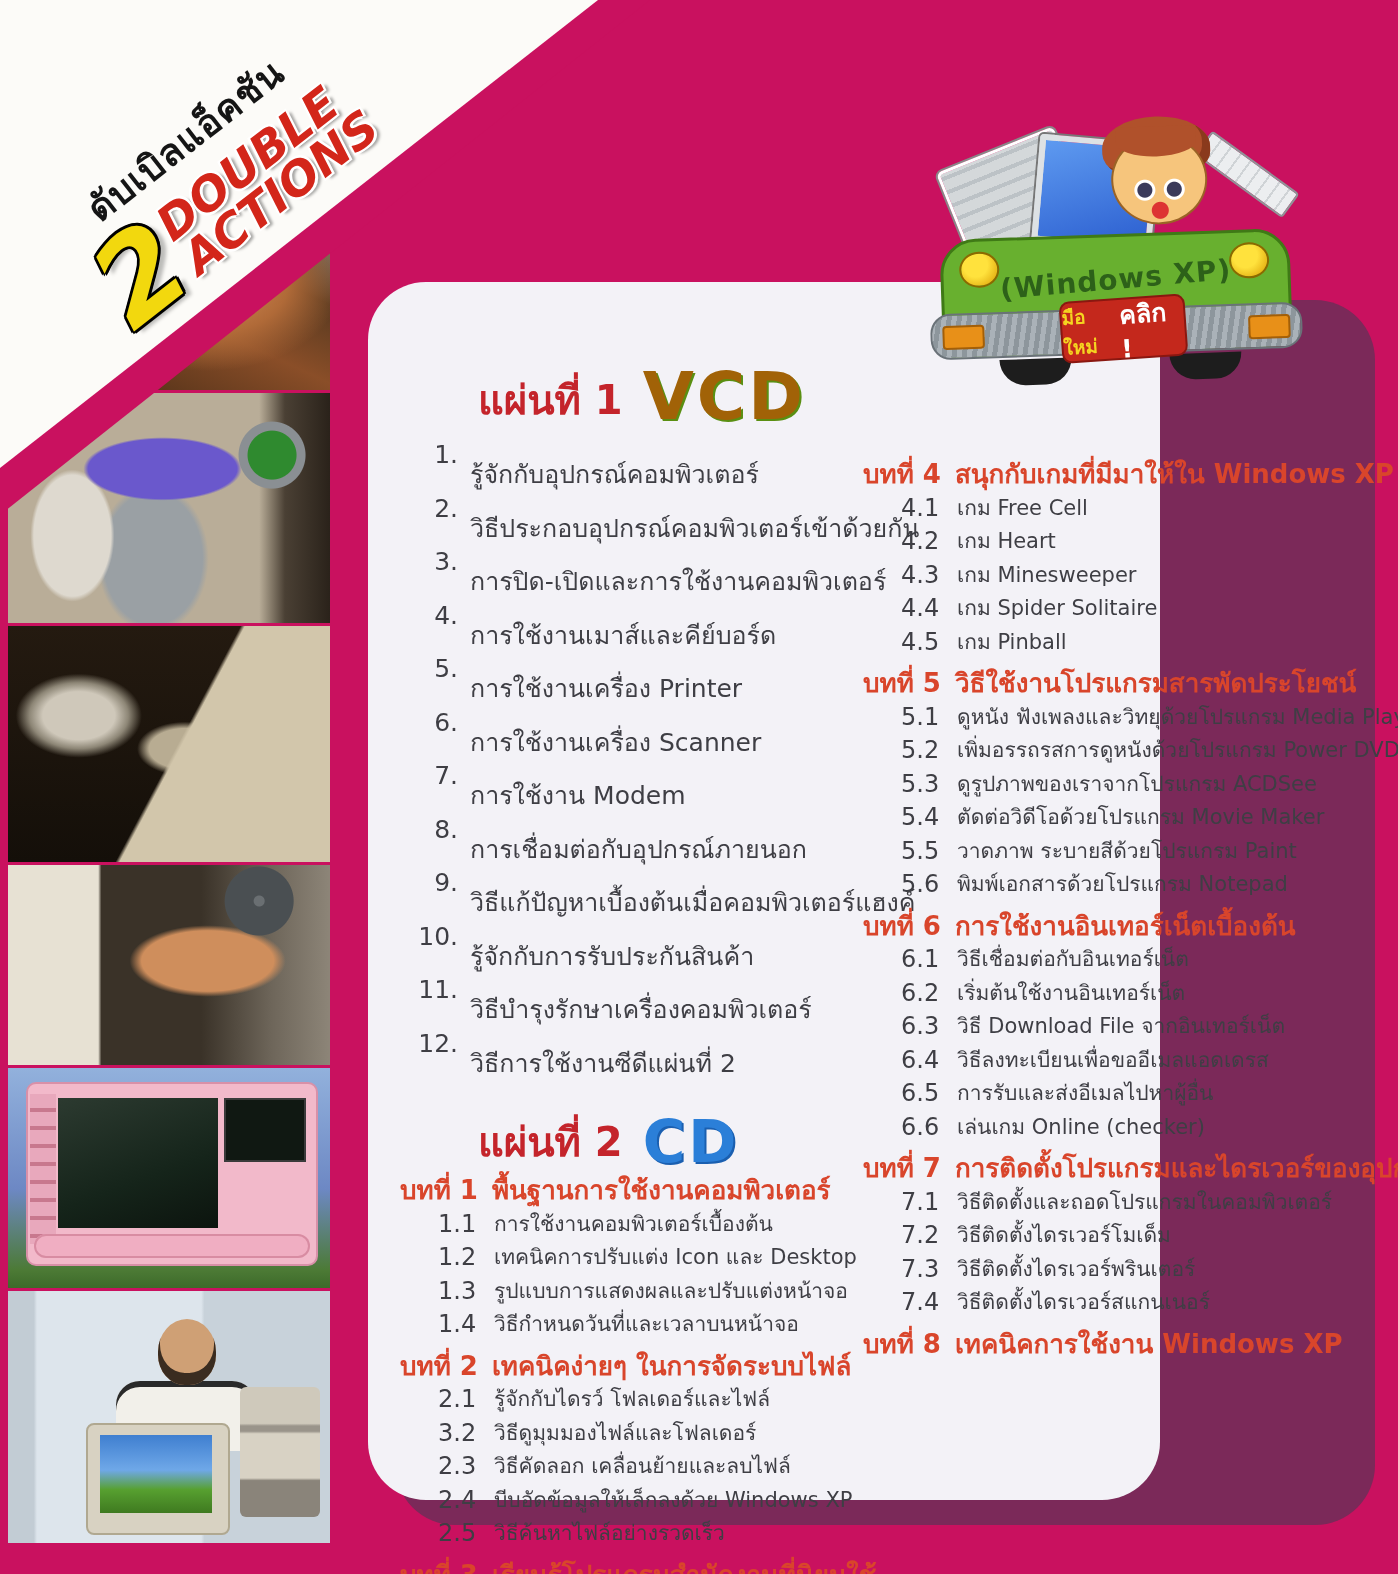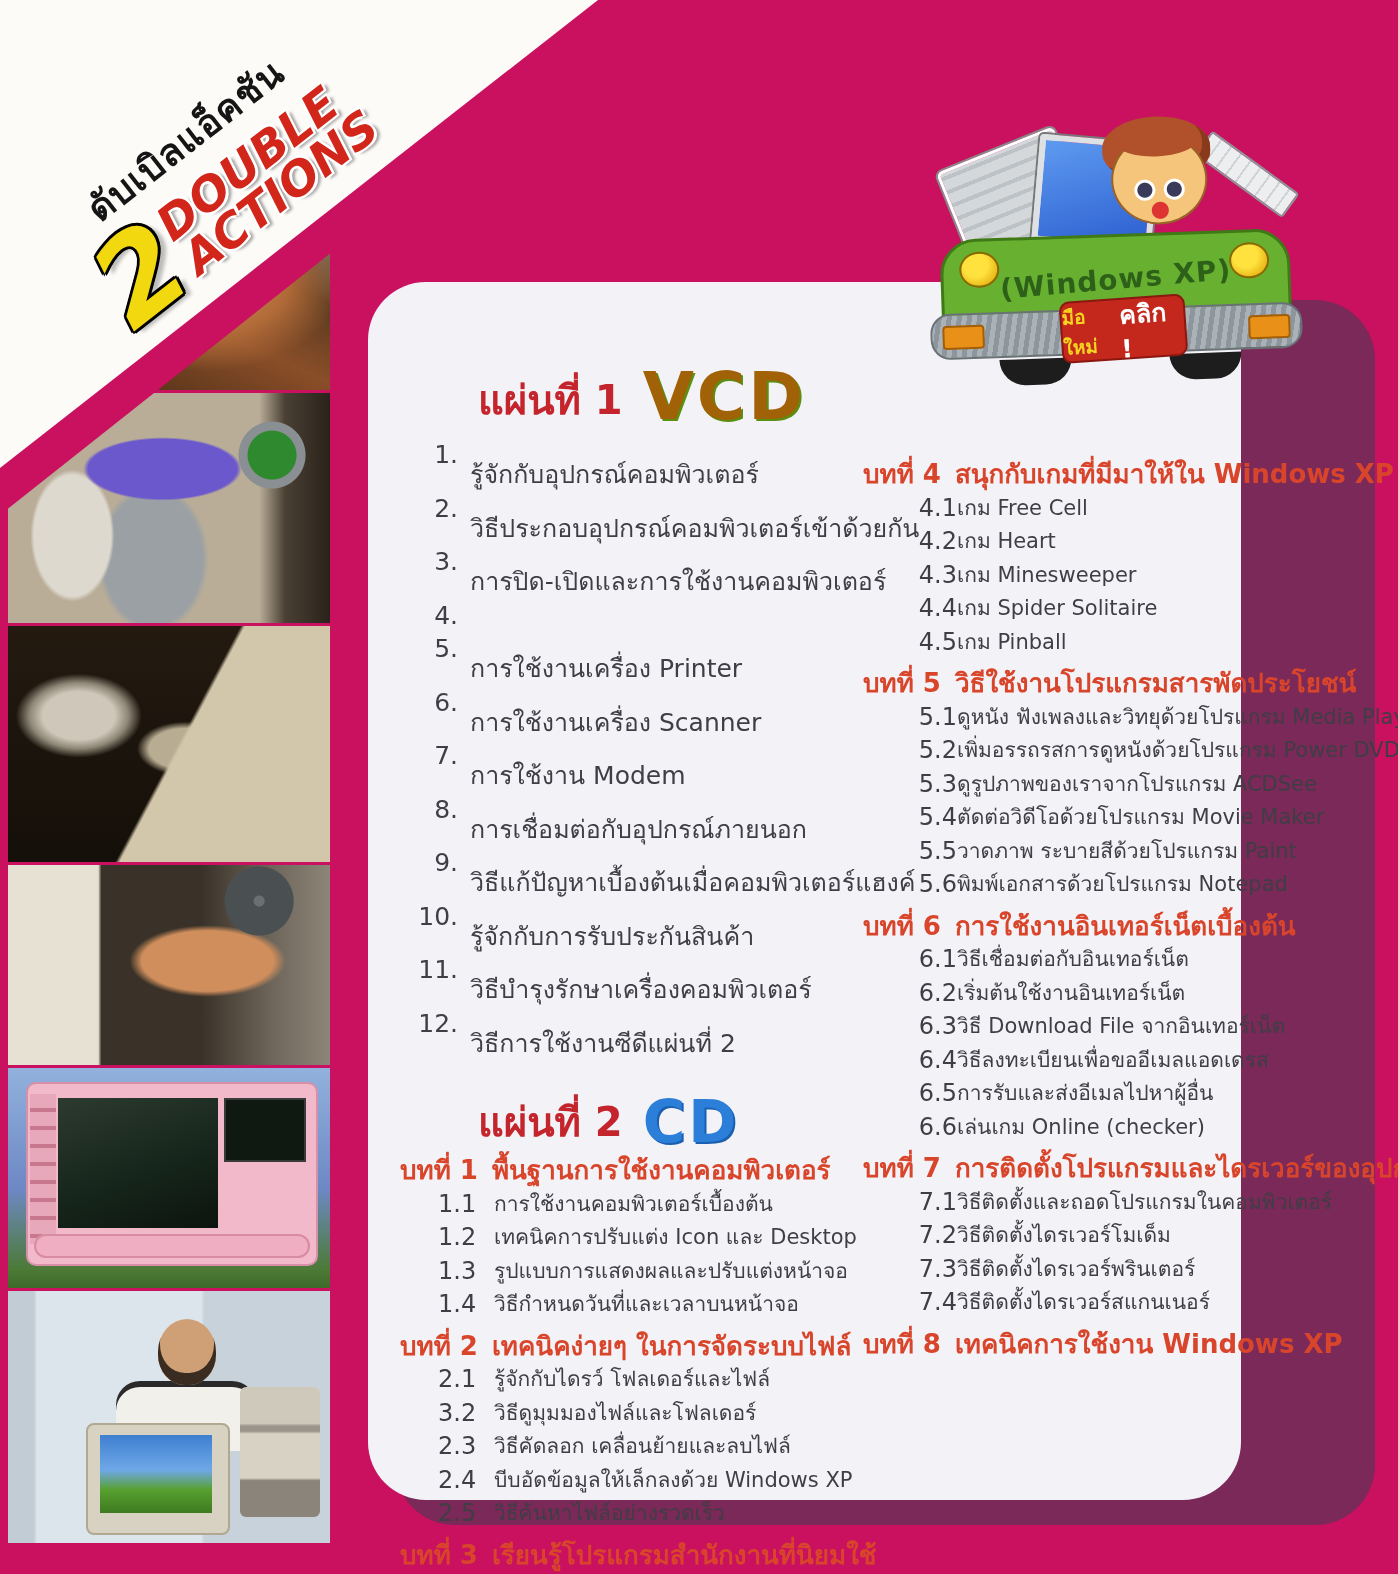--- a/index.html
+++ b/index.html
@@ -7,26 +7,26 @@
     width:1398px;height:1574px;position:relative;overflow:hidden;
     background:#c9115f;
     font-family:"DejaVu Sans",sans-serif;
   }
   
   .shadow-panel{
     position:absolute;left:395px;top:300px;width:980px;height:1225px;
     background:#7b2959;border-radius:60px;z-index:1;
   }
   .card{
-    position:absolute;left:368px;top:282px;width:873px;height:1218px;
+    position:absolute;left:368px;top:282px;width:792px;height:1218px;
     background:#f3f2f7;border-radius:58px;z-index:2;
   }
   .col{position:absolute;}
   .col-left{left:32px;top:74px;width:445px;}
-  .col-right{left:495px;top:176px;width:460px;text-align:right;}
+  .col-right{left:495px;top:176px;width:460px;}
   .disc-header{display:flex;align-items:flex-end;gap:20px;margin-left:78px;height:70px;margin-bottom:12px;}
   .disc-header.disc2{margin-top:26px;height:62px;margin-bottom:6px;}
   .disc-label{font-size:40px;font-weight:bold;color:#c4242b;line-height:1;padding-bottom:6px;white-space:nowrap;}
   .logo{font-weight:900;line-height:.9;letter-spacing:3px;font-style:normal;}
   .logo.vcd{font-size:66px;color:#a16207;text-shadow:2px 2px 0 #5a8f12;}
   .logo.cd{font-size:58px;color:#2b7fd8;text-shadow:2px 2px 0 #1a5fb0;}
   .vcd-row{display:flex;line-height:33.5px;white-space:nowrap;}
   .vcd-num{width:58px;text-align:right;padding-right:12px;color:#3e3e44;font-size:25px;flex:none;}
   .vcd-text{color:#3e3e44;font-size:25px;margin-top:20px;}
   .chapter{margin-bottom:8px;}
@@ -168,20 +168,21 @@
             <span class="vcd-text">วิธีประกอบอุปกรณ์คอมพิวเตอร์เข้าด้วยกัน</span>
           </div>
 
           <div class="vcd-row">
             <span class="vcd-num">3.</span>
             <span class="vcd-text">การปิด-เปิดและการใช้งานคอมพิวเตอร์</span>
           </div>
 
           <div class="vcd-row">
             <span class="vcd-num">4.</span>
+            <span class="vcd-text">การใช้งานเมาส์และคีย์บอร์ด</span>
           </div>
 
           <div class="vcd-row">
             <span class="vcd-num">5.</span>
             <span class="vcd-text">การใช้งานเครื่อง Printer</span>
           </div>
 
           <div class="vcd-row">
             <span class="vcd-num">6.</span>
             <span class="vcd-text">การใช้งานเครื่อง Scanner</span>

